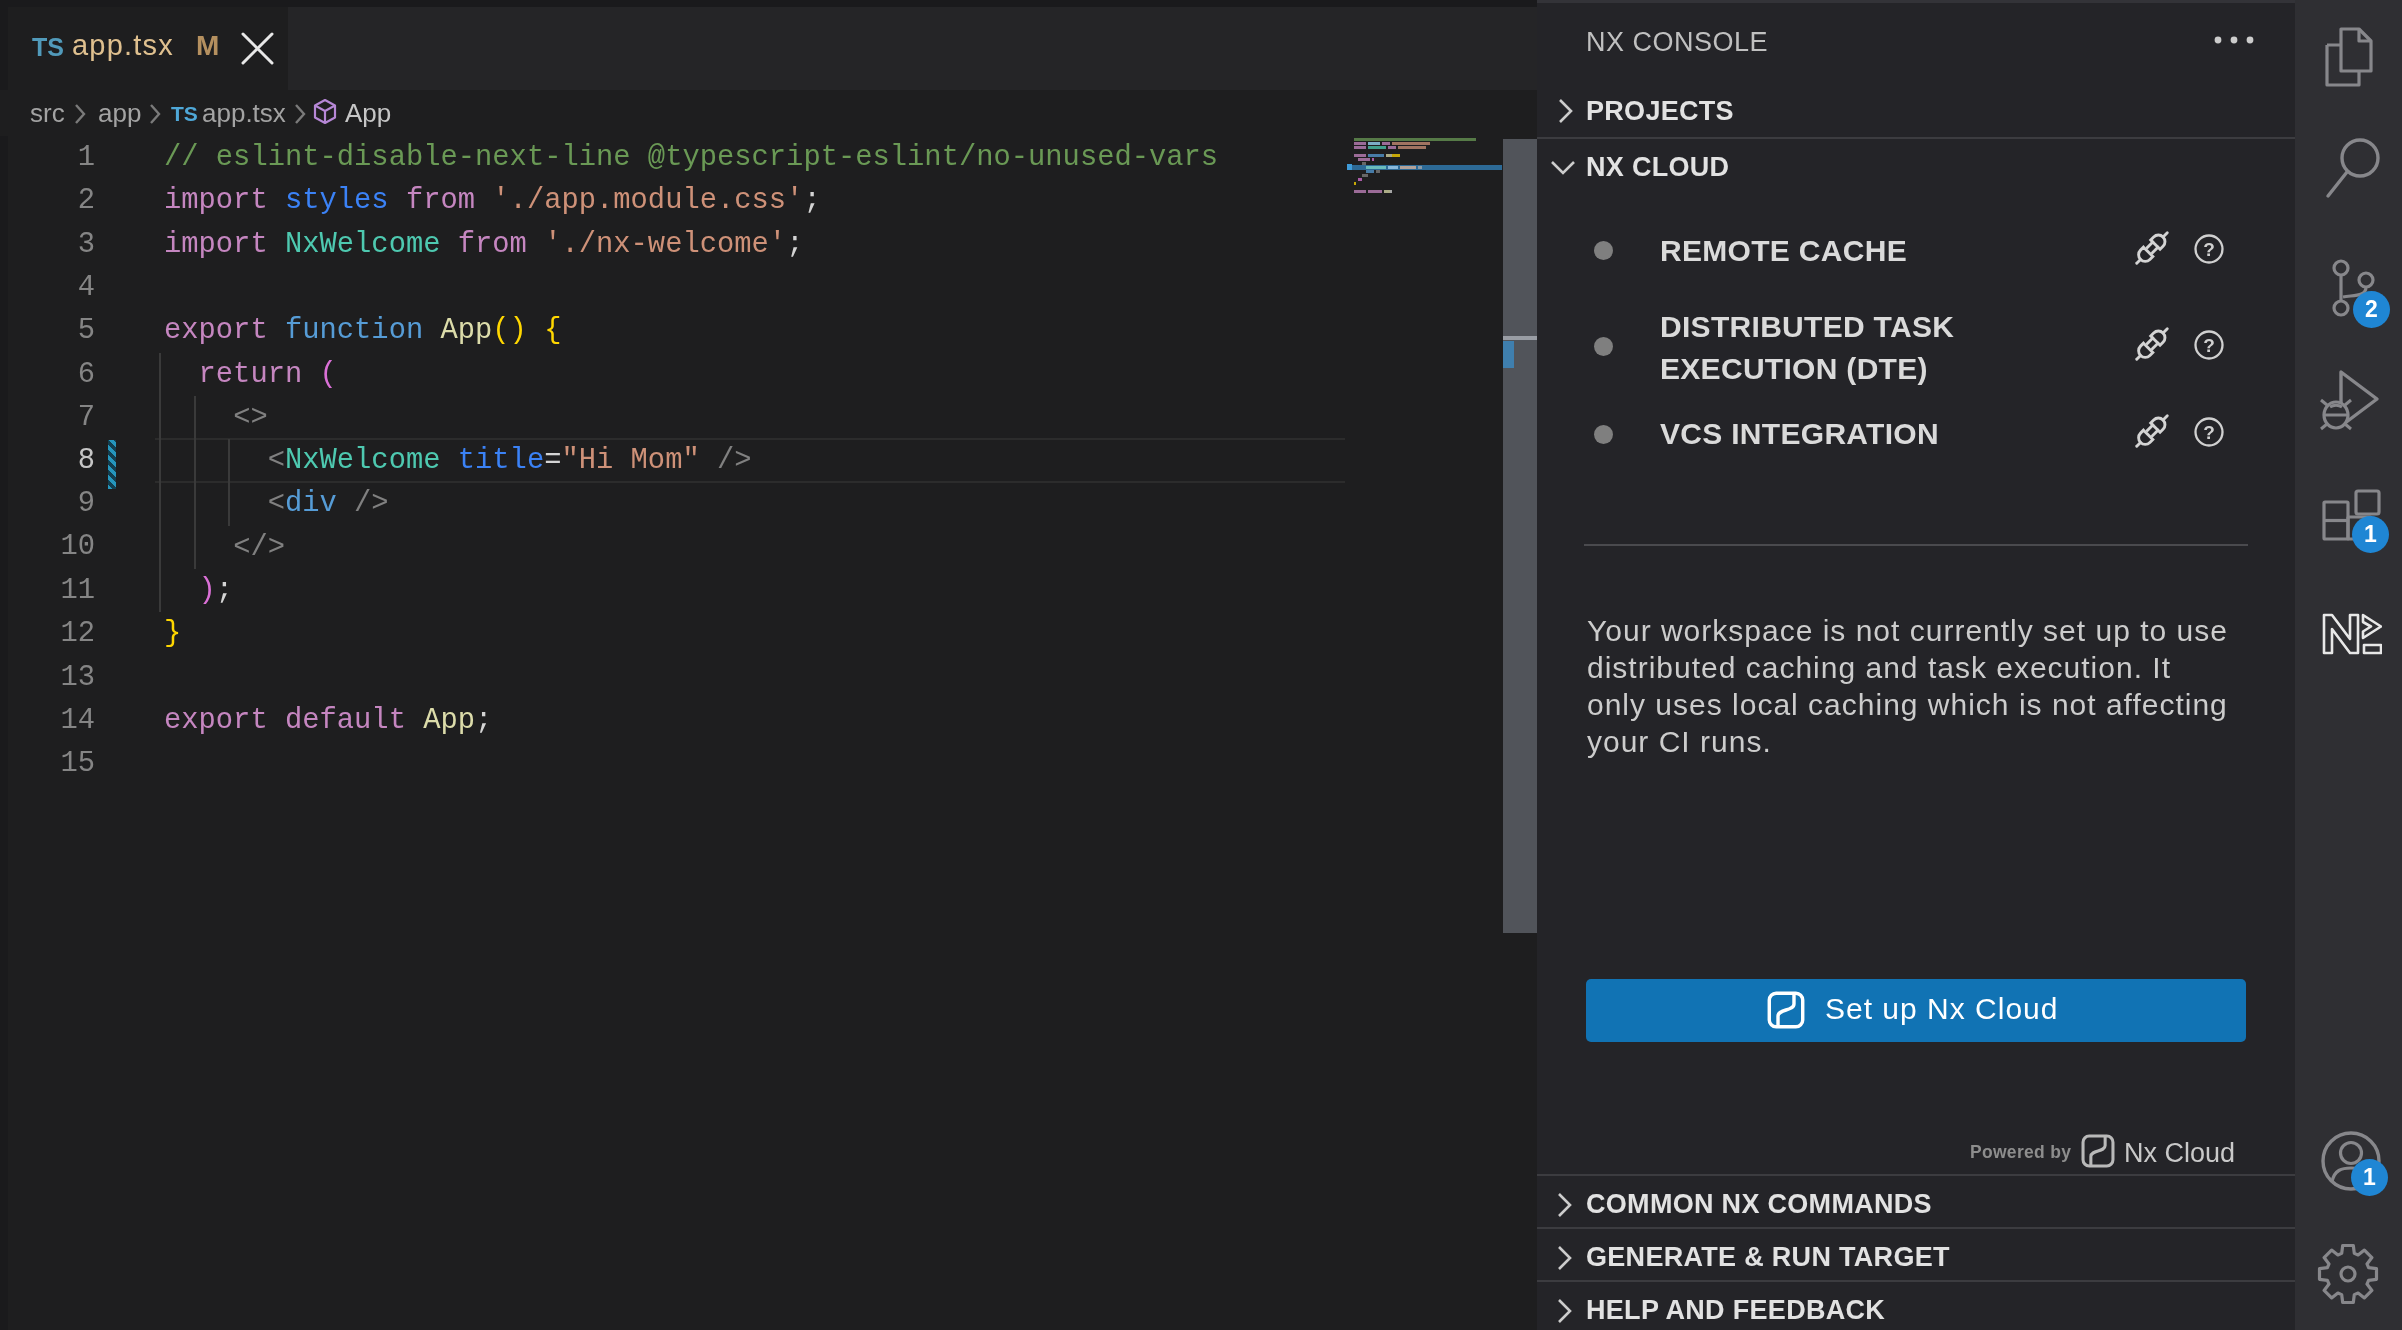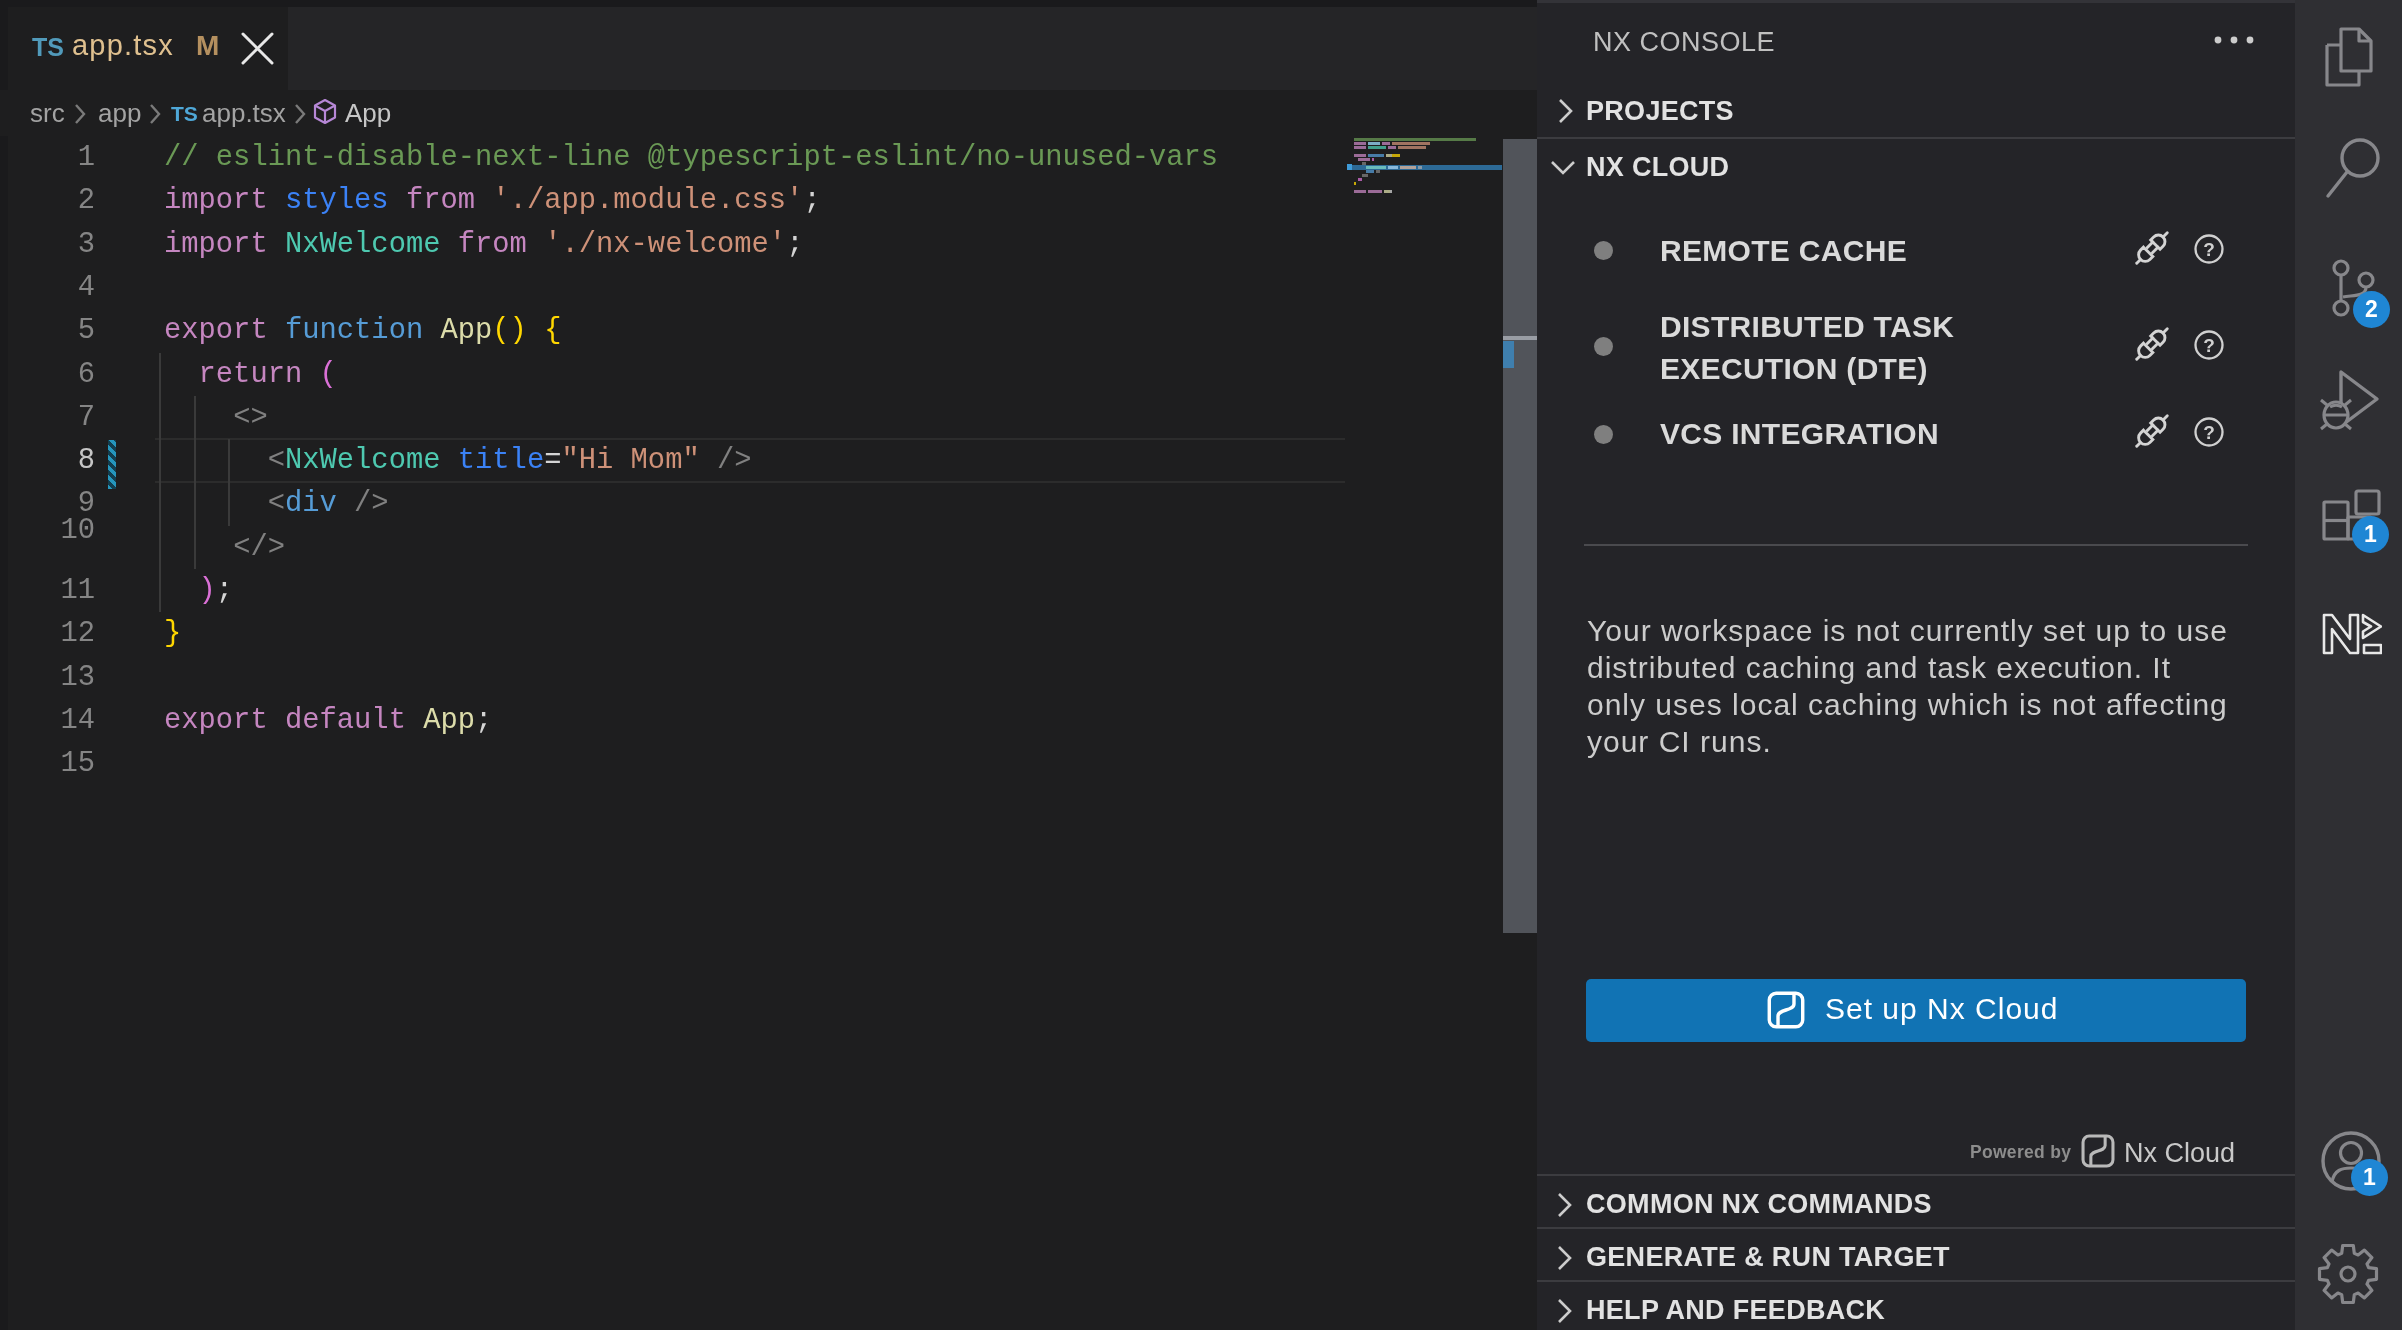--- a/index.html
+++ b/index.html
@@ -64,21 +64,21 @@
 <div id="gutter">
   <div class="lnum" style="top:136px;">1</div>
   <div class="lnum" style="top:179.3px;">2</div>
   <div class="lnum" style="top:222.6px;">3</div>
   <div class="lnum" style="top:265.9px;">4</div>
   <div class="lnum" style="top:309.2px;">5</div>
   <div class="lnum" style="top:352.5px;">6</div>
   <div class="lnum" style="top:395.8px;">7</div>
   <div class="lnum" style="top:439.1px;color:#c6c6c6;">8</div>
   <div class="lnum" style="top:482.4px;">9</div>
-  <div class="lnum" style="top:509px;">10</div>
+  <div class="lnum" style="top:525px;">10</div>
   <div class="lnum" style="top:569px;">11</div>
   <div class="lnum" style="top:612.3px;">12</div>
   <div class="lnum" style="top:655.6px;">13</div>
   <div class="lnum" style="top:698.9px;">14</div>
   <div class="lnum" style="top:742.2px;">15</div>
 </div>
 <div id="code">
   <div class="codeline" style="top:136px;"><span class="cm">// eslint-disable-next-line @typescript-eslint/no-unused-vars</span></div>
   <div class="codeline" style="top:179.3px;"><span class="kw">import</span> <span class="vb">styles</span> <span class="kw">from</span> <span class="st">'./app.module.css'</span><span class="pn">;</span></div>
   <div class="codeline" style="top:222.6px;"><span class="kw">import</span> <span class="ty">NxWelcome</span> <span class="kw">from</span> <span class="st">'./nx-welcome'</span><span class="pn">;</span></div>
@@ -127,21 +127,21 @@
 <div class="abs" style="left:1390px;top:189.5px;width:2px;height:3px;background:#d4d4d4;opacity:.75;"></div>
 </div>
 
 <div class="abs" style="left:1503px;top:139px;width:34px;height:794px;background:#51545a;"></div>
 <div class="abs" style="left:1503px;top:336px;width:34px;height:4px;background:#999da4;"></div>
 <div class="abs" style="left:1503px;top:341px;width:11px;height:27px;background:#3f7fae;"></div>
 
 <div class="abs" id="panel" style="left:1537px;top:0;width:758px;height:1330px;background:#242428;">
   <div class="abs" style="left:0;top:0;width:758px;height:3px;background:#333338;"></div>
 
-  <span class="abs" style="left:56px;top:27px;font-size:27px;color:#c0c0c0;letter-spacing:.5px;">NX CONSOLE</span>
+  <span class="abs" style="left:49px;top:27px;font-size:27px;color:#c0c0c0;letter-spacing:.5px;">NX CONSOLE</span>
   <svg class="abs" style="left:675px;top:30px;" width="48" height="20" viewBox="0 0 48 20">
     <circle cx="6" cy="10" r="3.4" fill="#cccccc"></circle>
       <circle cx="22" cy="10" r="3.4" fill="#cccccc"></circle>
       <circle cx="38" cy="10" r="3.4" fill="#cccccc"></circle>
   </svg>
 
   <svg class="abs" style="left:14px;top:96px;" width="28" height="30" viewBox="0 0 28 30">
       <path d="M9 4 L20 15 L9 26" stroke="#cccccc" stroke-width="2.6" fill="none"></path>
     </svg>
   <span class="abs hdr" style="left:49px;top:96px;">PROJECTS</span>

